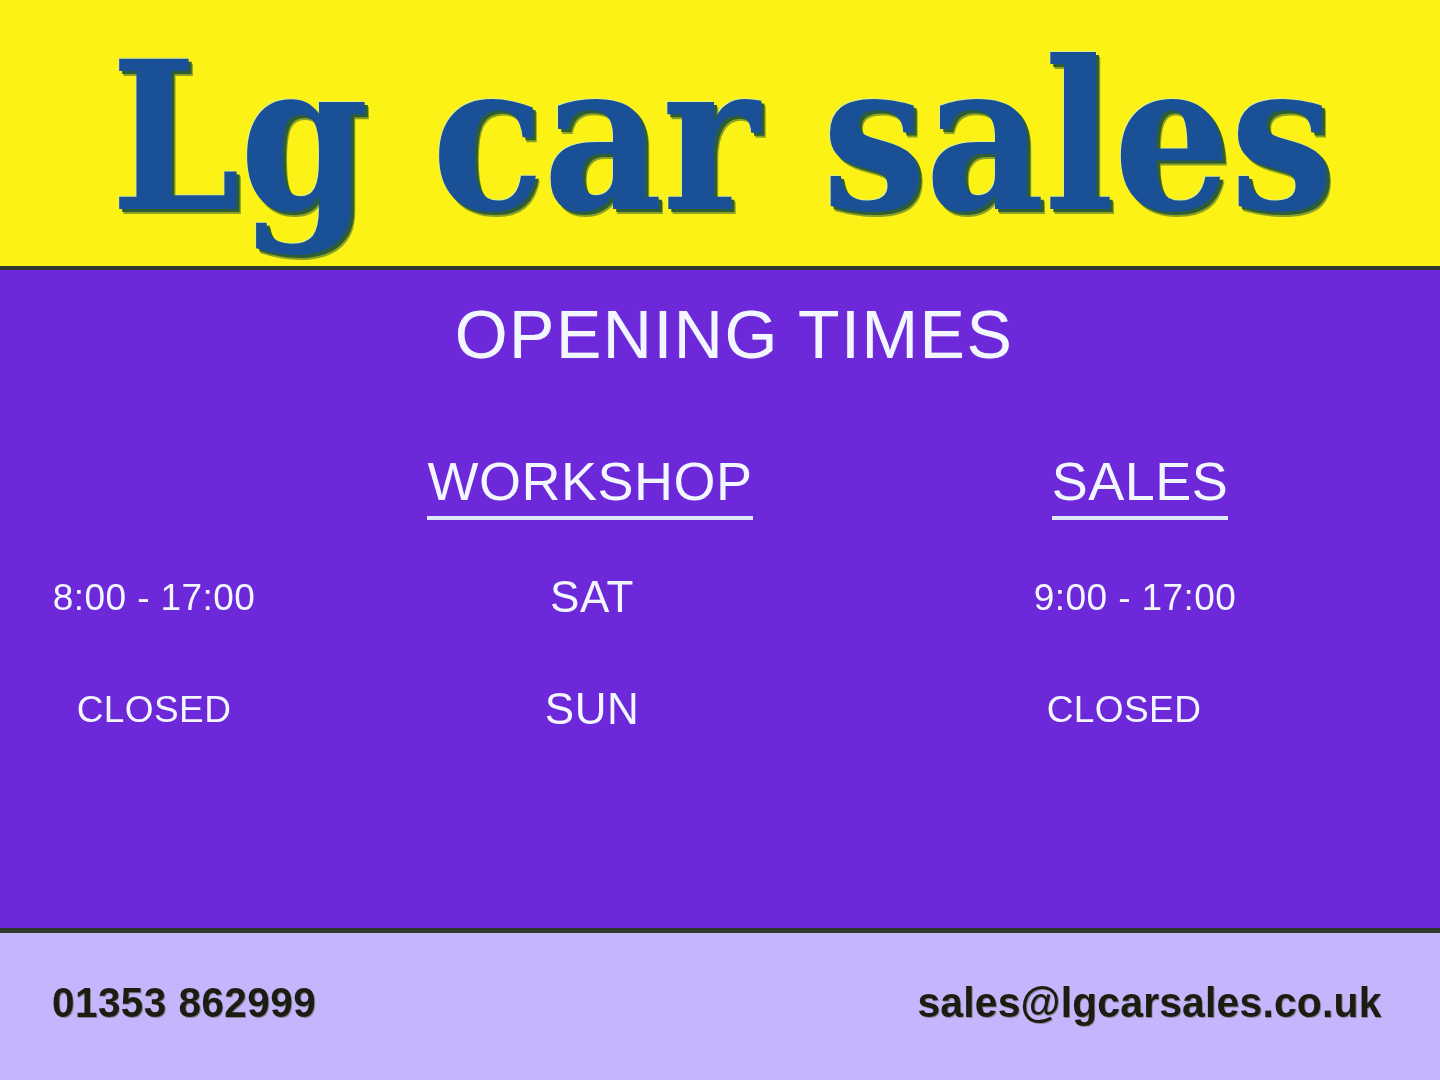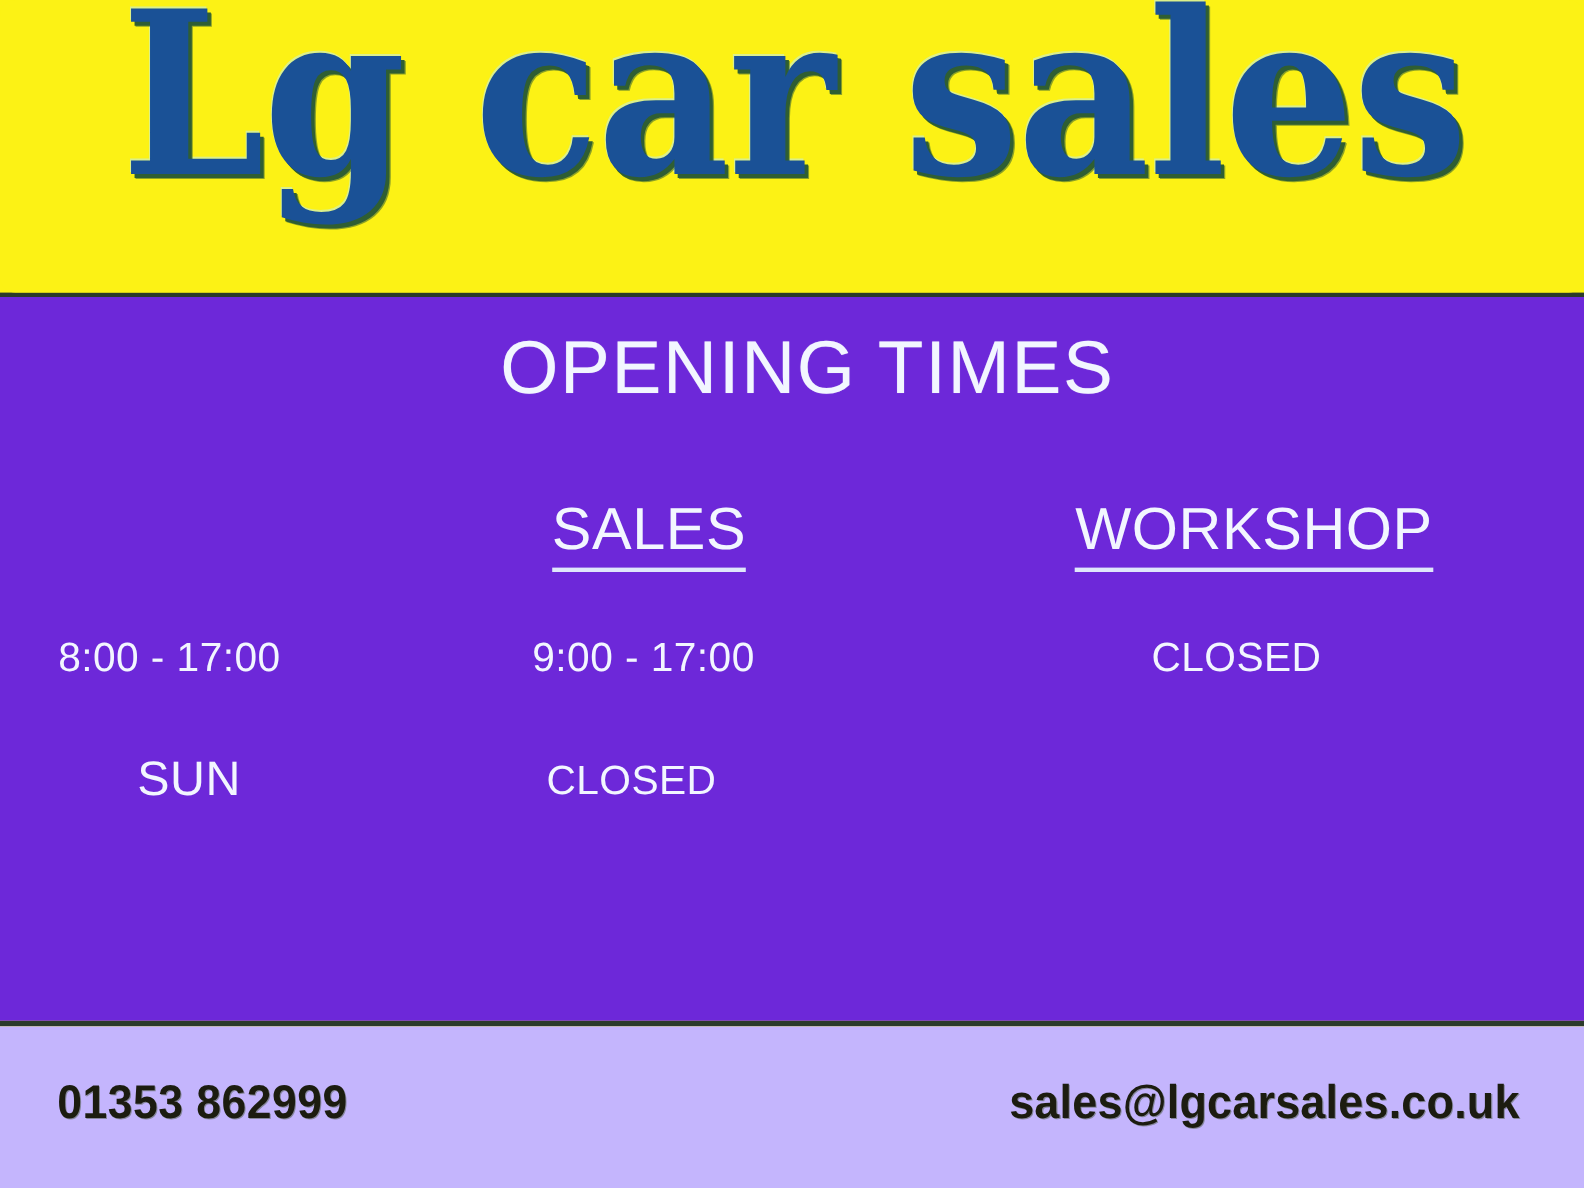--- a/index.html
+++ b/index.html
@@ -24,25 +24,24 @@
     flex-direction: column;
     background: #fcf215;
   }
 
   
   .logo-band {
     position: relative;
     height: 266px;
     background: #fcf215;
     display: flex;
-    align-items: flex-start;
+    align-items: center;
     justify-content: center;
     overflow: hidden;
     flex: 0 0 auto;
-    border-radius: 14px;
   }
 
   .logo-wordmark {
     font-family: "DejaVu Serif", serif;
     font-weight: bold;
     font-size: 178px;
     line-height: 0.92;
     letter-spacing: -1px;
     color: #1a5196;
     white-space: nowrap;
@@ -194,28 +193,29 @@
   <div class="band-divider-top"></div>
 
   <div class="panel">
 
     <div class="panel-title">OPENING TIMES</div>
 
     <div class="schedule">
 
       <div class="spacer-head"></div>
       <div class="col-head">
+        <span class="head-text">WORKSHOP</span>
+      </div>
+      <div class="col-head">
         <span class="head-text">SALES</span>
       </div>
-      <div class="col-head">
-        <span class="head-text">WORKSHOP</span>
-      </div>
 
       <div class="cell cell-workshop">8:00 - 17:00</div>
 
+      <div class="day-label">SAT</div>
       <div class="cell cell-sales">9:00 - 17:00</div>
       <div class="cell cell-workshop">CLOSED</div>
 
       <div class="day-label">SUN</div>
       <div class="cell cell-workshop">CLOSED</div>
 
     </div>
   </div>
 
   <div class="band-divider-bottom"></div>

